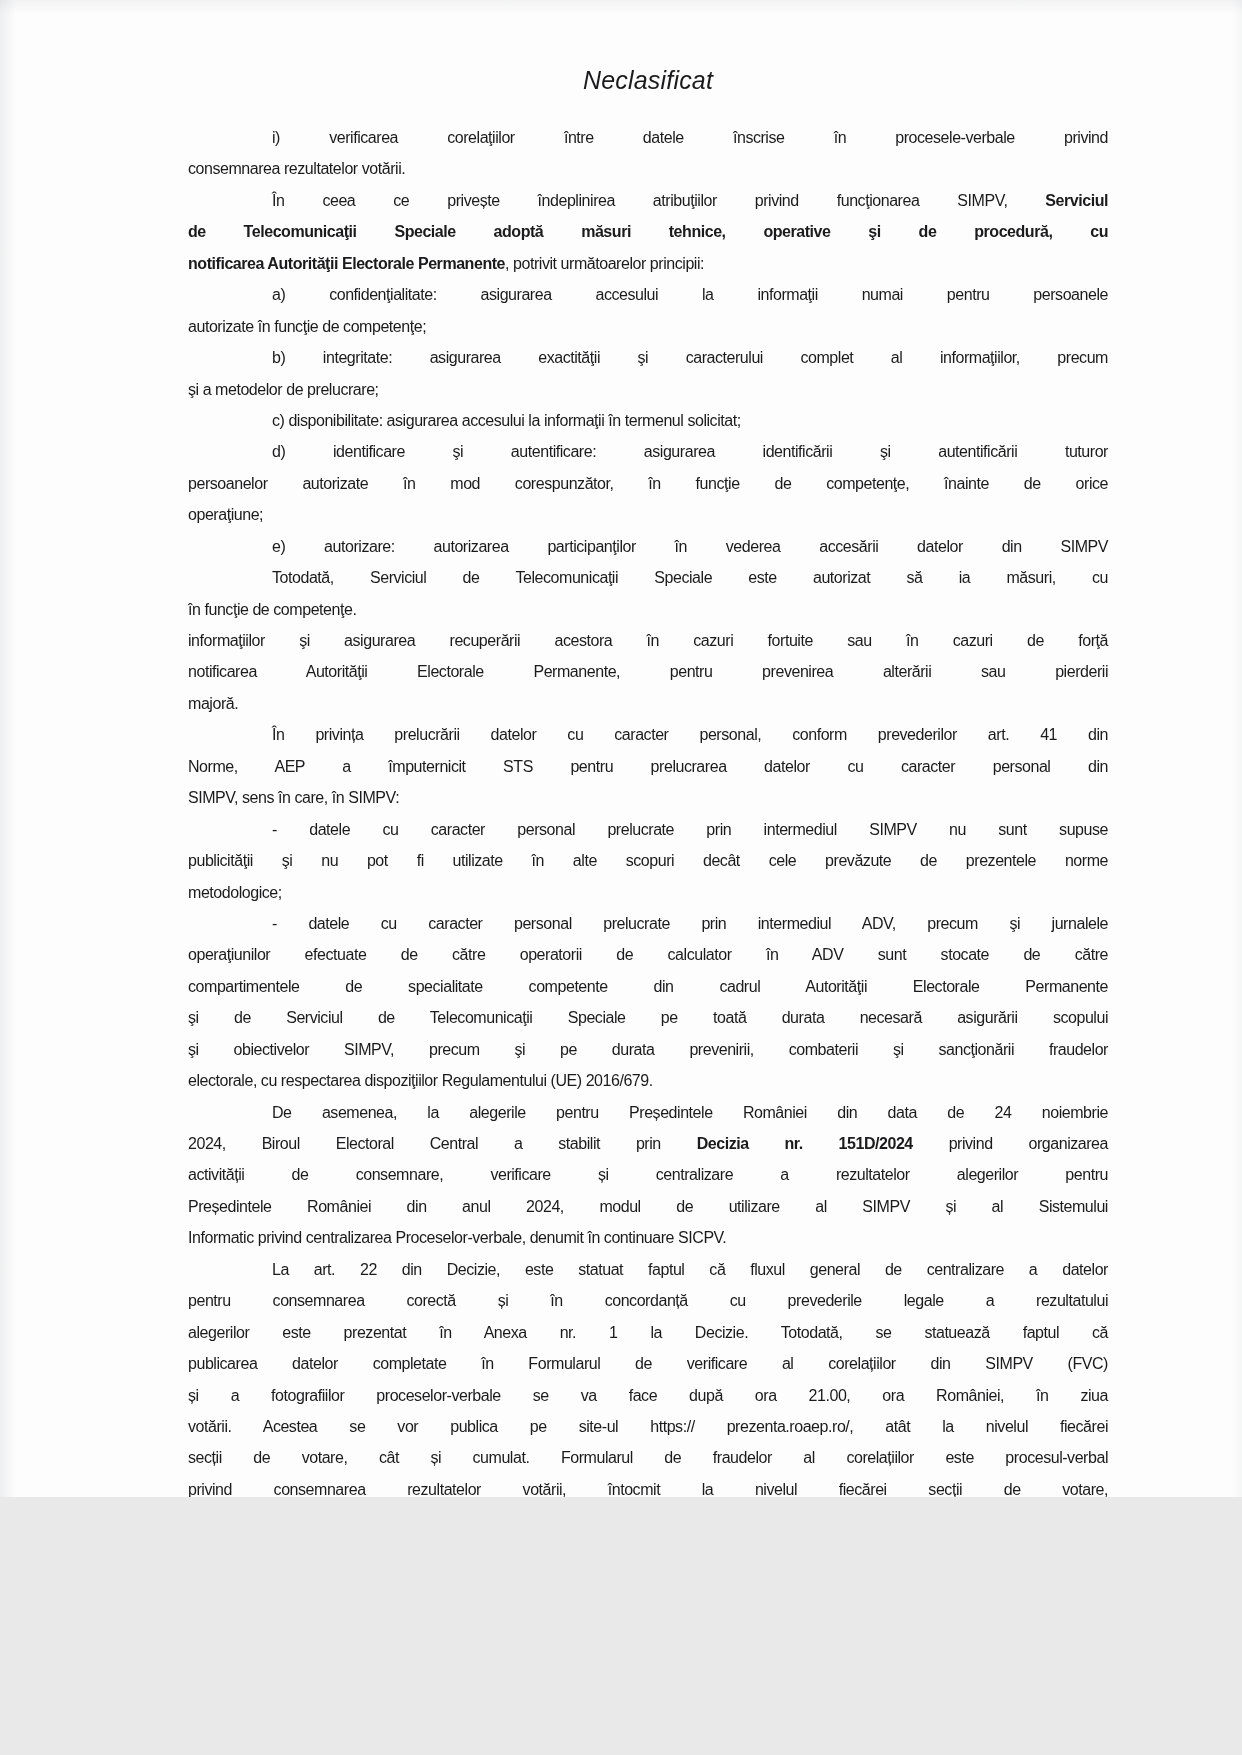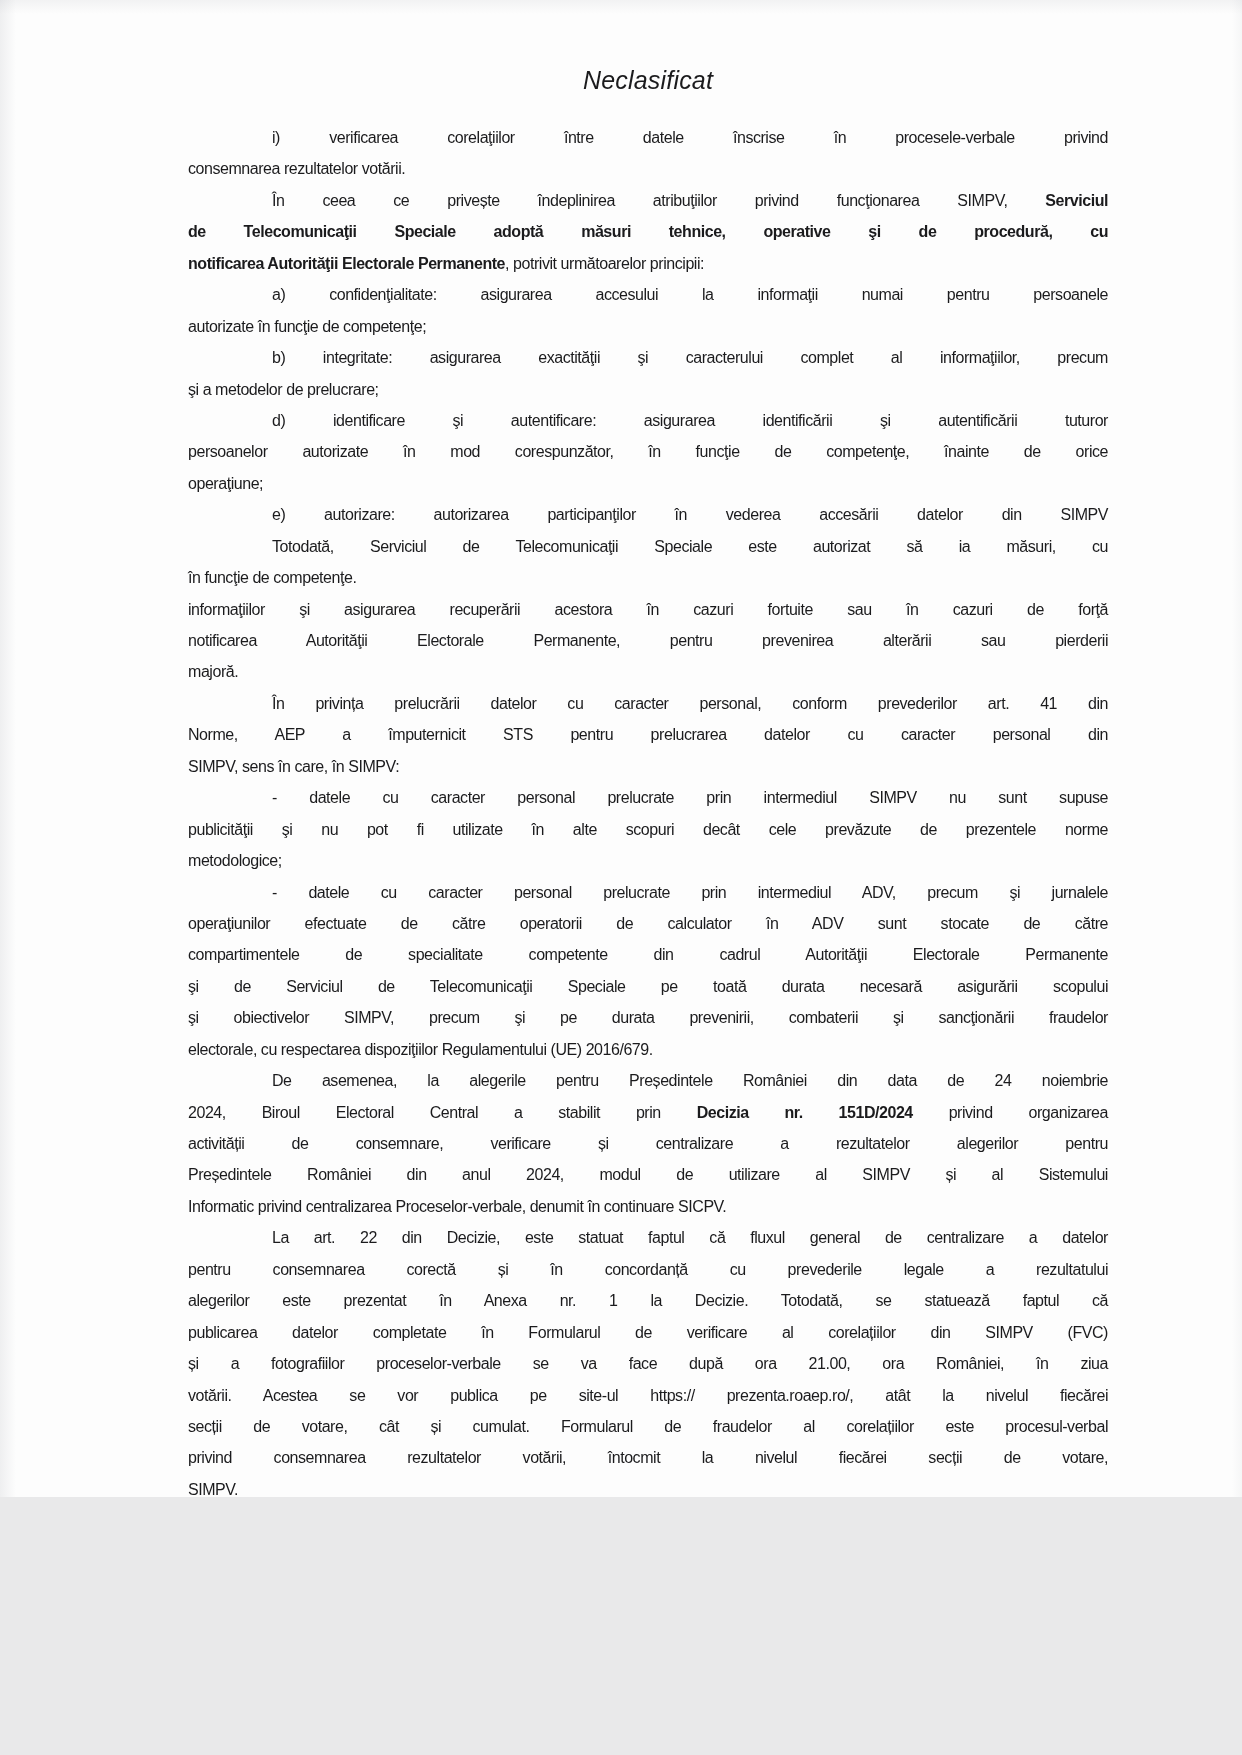--- a/index.html
+++ b/index.html
@@ -70,20 +70,21 @@
   <div class="doc-body">
       <div class="line indent"><span>i) verificarea corelaţiilor între datele înscrise în procesele-verbale privind</span></div>
       <div class="line end"><span>consemnarea rezultatelor votării.</span></div>
       <div class="line indent"><span>În ceea ce privește îndeplinirea atribuţiilor privind funcţionarea SIMPV, </span><span class="b">Serviciul</span></div>
       <div class="line"><span class="b">de Telecomunicaţii Speciale adoptă măsuri tehnice, operative şi de procedură, cu</span></div>
       <div class="line end"><span class="b">notificarea Autorităţii Electorale Permanente</span><span>, potrivit următoarelor principii:</span></div>
       <div class="line indent"><span>a) confidenţialitate: asigurarea accesului la informaţii numai pentru persoanele</span></div>
       <div class="line end"><span>autorizate în funcţie de competenţe;</span></div>
       <div class="line indent"><span>b) integritate: asigurarea exactităţii şi caracterului complet al informaţiilor, precum</span></div>
       <div class="line end"><span>şi a metodelor de prelucrare;</span></div>
+      <div class="line indent end"><span>c) disponibilitate: asigurarea accesului la informaţii în termenul solicitat;</span></div>
       <div class="line indent"><span>d) identificare şi autentificare: asigurarea identificării şi autentificării tuturor</span></div>
       <div class="line"><span>persoanelor autorizate în mod corespunzător, în funcţie de competenţe, înainte de orice</span></div>
       <div class="line end"><span>operaţiune;</span></div>
       <div class="line indent"><span>e) autorizare: autorizarea participanţilor în vederea accesării datelor din SIMPV</span></div>
       <div class="line indent"><span>Totodată, Serviciul de Telecomunicaţii Speciale este autorizat să ia măsuri, cu</span></div>
       <div class="line end"><span>în funcţie de competenţe.</span></div>
       <div class="line"><span>informaţiilor şi asigurarea recuperării acestora în cazuri fortuite sau în cazuri de forţă</span></div>
       <div class="line"><span>notificarea Autorităţii Electorale Permanente, pentru prevenirea alterării sau pierderii</span></div>
       <div class="line end"><span>majoră.</span></div>
       <div class="line indent"><span>În privința prelucrării datelor cu caracter personal, conform prevederilor art. 41 din</span></div>

